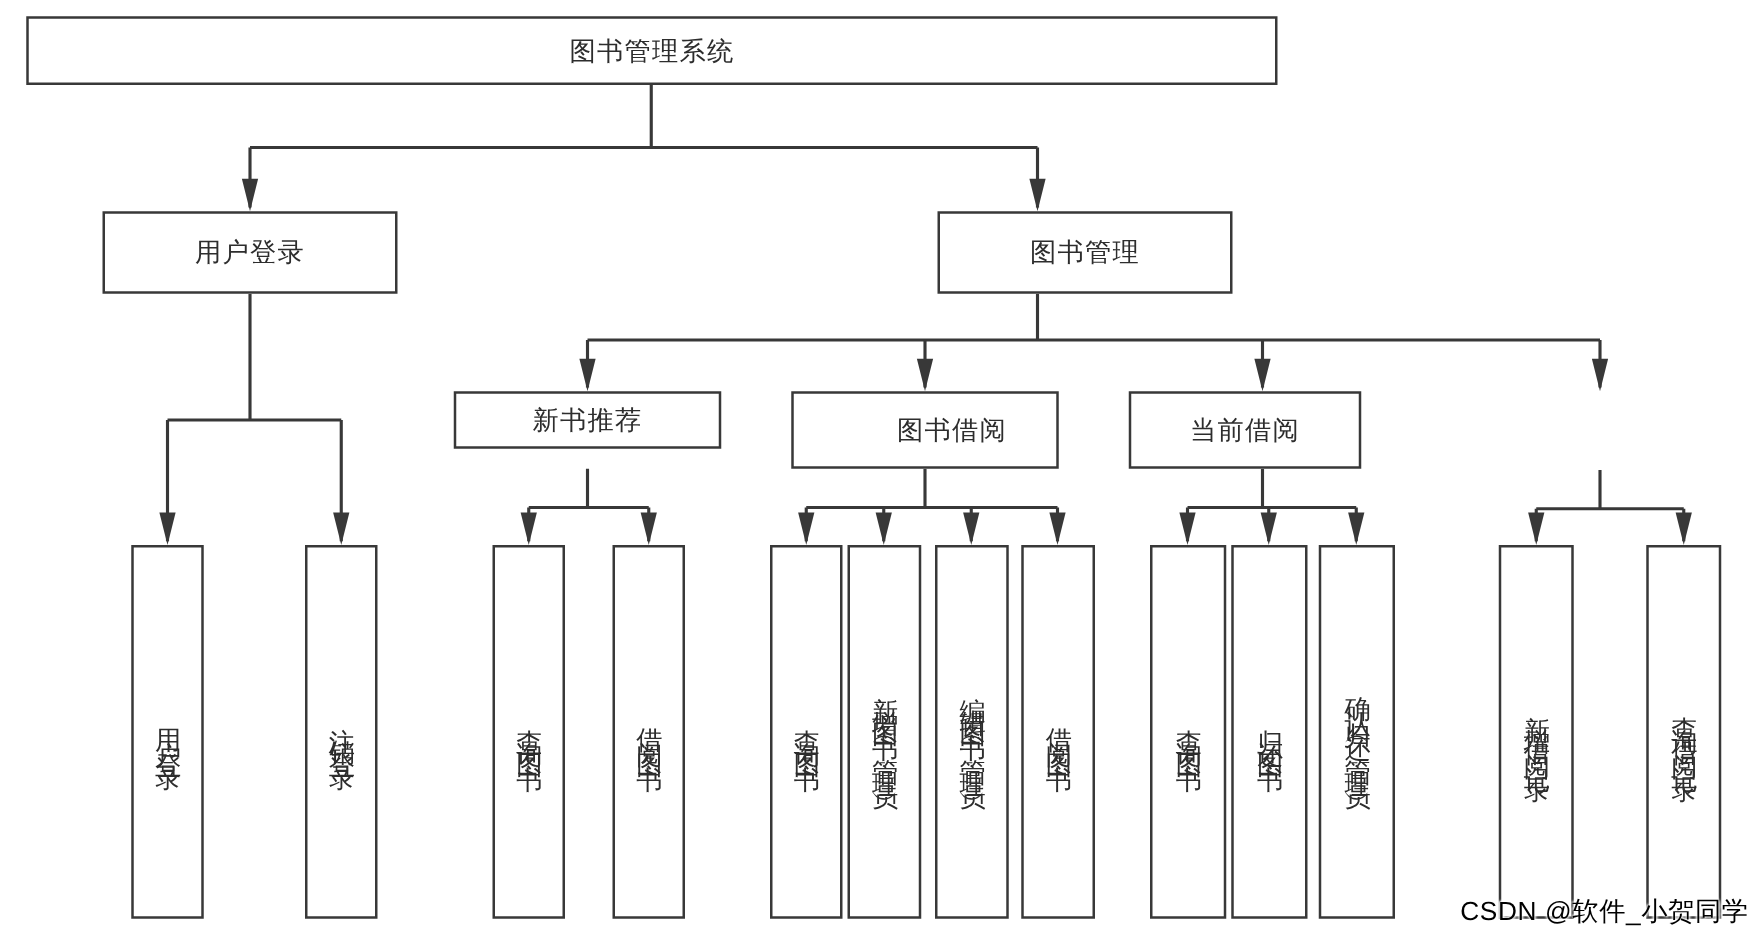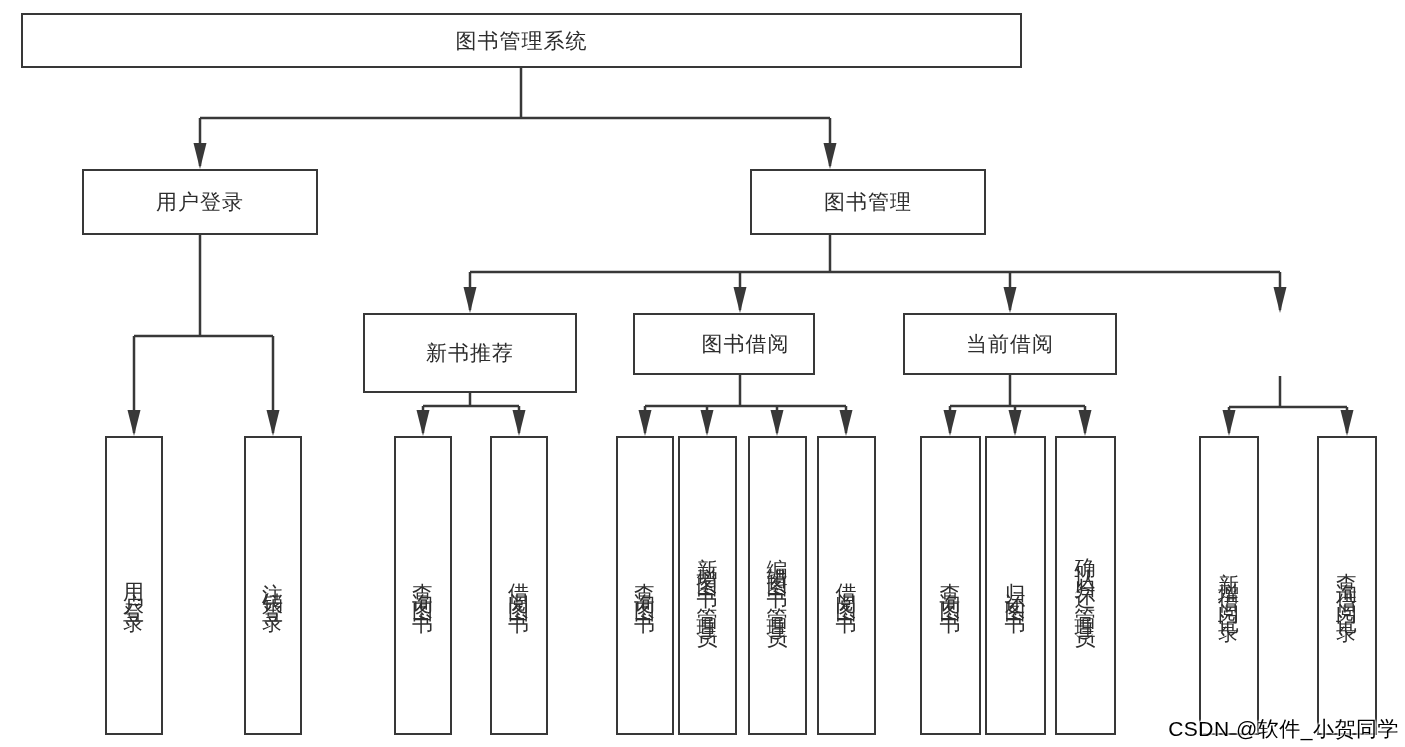--- a/index.html
+++ b/index.html
@@ -43,23 +43,23 @@
     letter-spacing:10px;
     line-height:1;
     font-size:21px;
   }
   
   #n-root{left:21px;top:13px;width:1001px;height:55px;}
   
   #n-l1a{left:82px;top:169px;width:236px;height:66px;}
   #n-l1b{left:712px;top:169px;width:236px;height:66px;margin-left:38px;}
   
-  #n-l2a{left:363px;top:313px;width:214px;height:80px;}
-  #n-l2b{left:633px;top:313px;width:182px;height:62px;padding-left:43px;}
-  #n-l2c{left:903px;top:313px;width:214px;height:62px;}
+  #n-l2a{left:363px;top:313px;width:214px;height:46px;}
+  #n-l2b{left:633px;top:313px;width:214px;height:62px;padding-left:43px;}
+  #n-l2c{left:903px;top:313px;width:186px;height:62px;}
   #n-l2d{left:1172px;top:313px;width:215px;height:63px;}
   
   .leaf{top:436px;height:299px;}
   #n-f01{left:105px;width:58px;}
   #n-f02{left:244px;width:58px;}
   #n-f03{left:394px;width:58px;}
   #n-f04{left:490px;width:58px;}
   #n-f05{left:616px;width:58px;}
   #n-f06{left:678px;width:59px;}
   #n-f07{left:748px;width:59px;}

